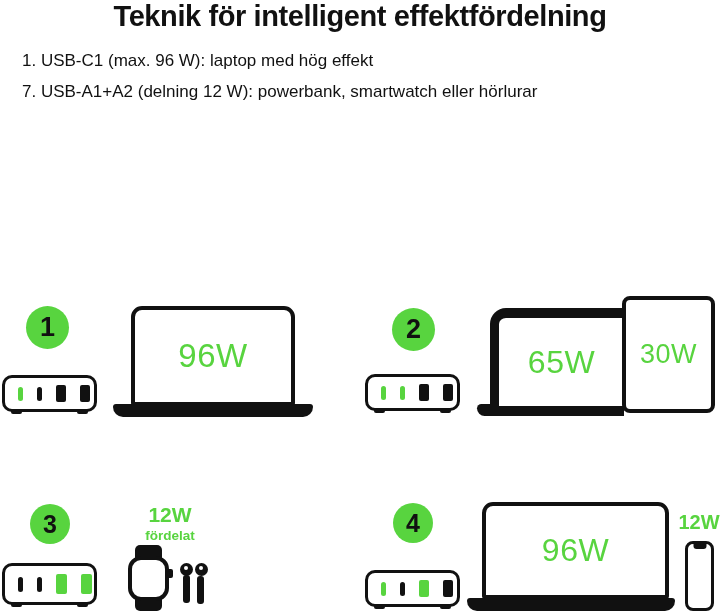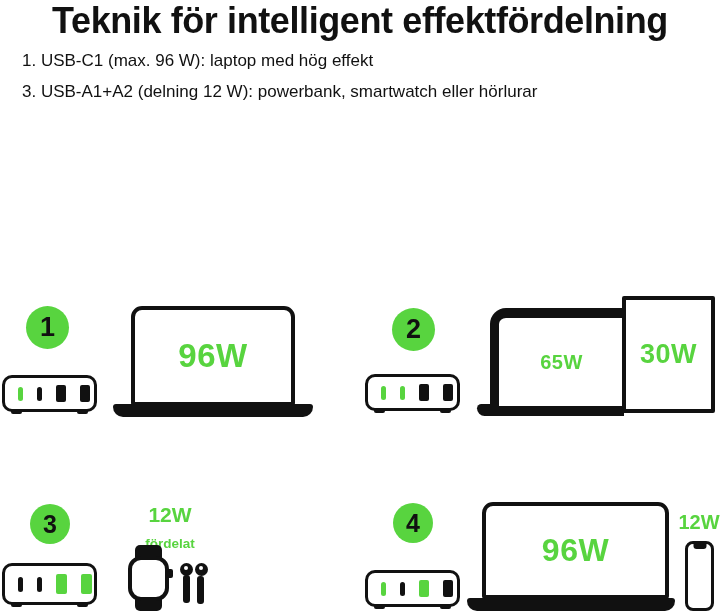--- a/index.html
+++ b/index.html
@@ -11,21 +11,21 @@
     font-family:"Liberation Sans", sans-serif;
     color:#111;
     --green:#58D43F;
     --ink:#111111;
   }
 
   
   .title {
     position:absolute; top:0; left:0; right:0;
     text-align:center;
-    font-size:36px; font-weight:bold; letter-spacing:-0.4px;
+    font-size:29px; font-weight:bold; letter-spacing:-0.4px;
     line-height:1.15;
     color:var(--ink);
   }
   .feature-list {
     position:absolute; top:46px; left:22px; right:8px;
     list-style:none;
     font-size:17px; line-height:30.5px;
     color:var(--ink);
     white-space:nowrap;
   }
@@ -76,21 +76,21 @@
     display:flex; align-items:center; justify-content:center;
   }
   .lf-base {
     position:absolute;
     background:var(--ink);
     height:13px;
     border-radius:3px 3px 10px 10px;
   }
   .watt {
     color:var(--green);
-    font-weight:700;
+    font-weight:400;
     letter-spacing:0.5px;
   }
 
   
   .lp2-screen {
     position:absolute;
     left:490px; top:308px; width:134px; height:98px;
     border-top:10px solid var(--ink);
     border-left:9px solid var(--ink);
     border-radius:16px 0 0 0;
@@ -102,21 +102,21 @@
     left:477px; top:404px; width:147px; height:12px;
     background:var(--ink);
     border-radius:8px 0 0 14px;
   }
 
   
   .tablet {
     position:absolute;
     left:622px; top:296px; width:93px; height:117px;
     border:4px solid var(--ink);
-    border-radius:2px;
+    border-radius:8px;
     background:#fff;
     display:flex; align-items:center; justify-content:center;
     z-index:3;
   }
 
   
   .phone {
     position:absolute;
     left:685px; top:541px; width:29px; height:70px;
     border:3px solid var(--ink);
@@ -181,37 +181,37 @@
     border-radius:3px;
   }
 
   
   .shared-label {
     position:absolute;
     left:136px; top:503px; width:68px;
     text-align:center;
   }
   .shared-label .big { font-size:21px; font-weight:800; color:var(--green); display:block; }
-  .shared-label .sub { font-size:13.5px; font-weight:bold; color:var(--green); display:block; margin-top:9px; }
+  .shared-label .sub { font-size:13.5px; font-weight:bold; color:var(--green); display:block; margin-top:1px; }
 
   .phone-watt {
     position:absolute;
     left:677px; top:511px; width:44px;
     text-align:center;
     font-size:20px; font-weight:800; color:var(--green);
   }
 </style>
 </head>
 <body style="--green: #58D43F; --ink: #111111; background: rgb(255, 255, 255);">
 
 <h1 class="title">Teknik för intelligent effektfördelning</h1>
 
 <ul class="feature-list">
   <li>1. USB-C1 (max. 96 W): laptop med hög effekt</li>
-  <li>3. USB-A1+A2 (delning 12 W): powerbank, smartwatch eller hörlurar</li>
+  <li>7. USB-A1+A2 (delning 12 W): powerbank, smartwatch eller hörlurar</li>
 </ul>
 
 <div class="badge lg" style="left:26px; top:306px;">
   <span>1</span>
 </div>
 
 <div class="charger" style="left:2px; top:375px;">
   <div class="port c active"></div>
   <div class="port c"></div>
   <div class="port a"></div>
@@ -233,21 +233,21 @@
   <div class="port c active"></div>
   <div class="port c active"></div>
   <div class="port a"></div>
   <div class="port a"></div>
   <div class="foot l"></div>
   <div class="foot r"></div>
 </div>
 
 <div class="lp2-base"></div>
 <div class="lp2-screen">
-  <span class="watt" style="font-size:20px;">65W</span>
+  <span class="watt" style="font-size:32px;">65W</span>
 </div>
 <div class="tablet">
   <span class="watt" style="font-size:27px;">30W</span>
 </div>
 
 <div class="badge sm" style="left:30px; top:504px;">
   <span>3</span>
 </div>
 
 <div class="shared-label">

